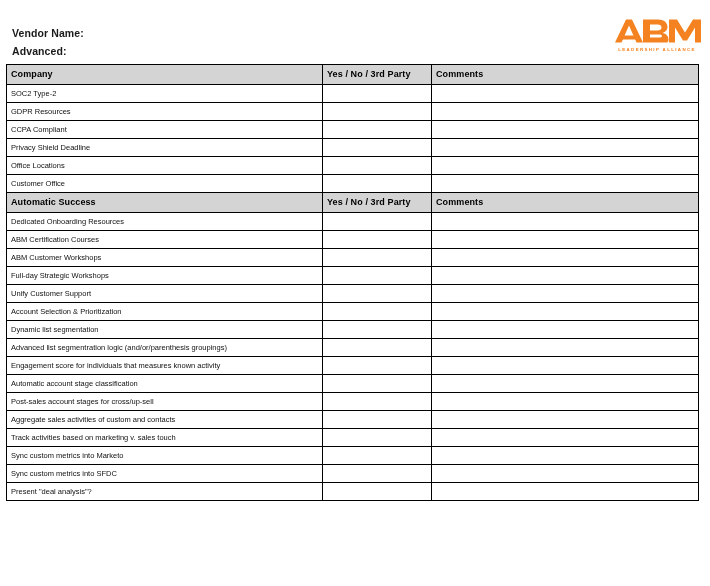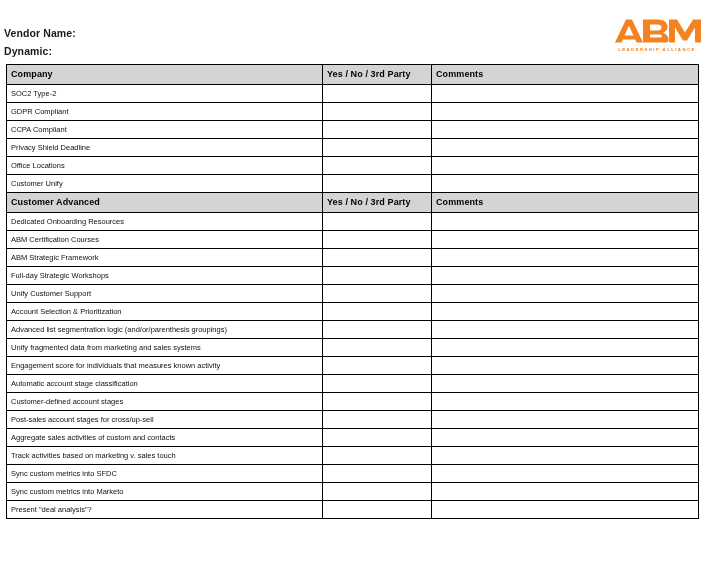--- a/index.html
+++ b/index.html
@@ -19,21 +19,21 @@
 
   
   .doc-header {
     position: absolute;
     left: 0; top: 0;
     width: 710px;
     height: 64px;
   }
   .meta-block {
     position: absolute;
-    left: 4px;
+    left: 12px;
     top: 24px;
   }
   .meta-line {
     font-size: 10.5px;
     font-weight: bold;
     line-height: 18px;
     letter-spacing: 0.1px;
     color: #1a1a1a;
     white-space: nowrap;
   }
@@ -109,21 +109,21 @@
   }
   td.cell-answer, td.cell-comment { background: #ffffff; }
 </style>
 </head>
 <body>
 
 <div class="doc-header">
 
   <div class="meta-block">
     <div class="meta-line">Vendor Name:</div>
-    <div class="meta-line">Dynamic:</div>
+    <div class="meta-line">Advanced:</div>
   </div>
 
   <div class="logo">
     <svg class="logo-mark" viewBox="0 0 180 58" aria-hidden="true">
       <g fill="#F58220">
 
         <path d="M6 52 L28 6 L40 6 L62 52 L49 52 L34 18 L19 52 Z"></path>
         <path d="M22 38 L46 38 L49 46 L19 46 Z"></path>
 
         <path d="M62 6 L92 6 C104 6 111 12 111 21 C111 27 107 31 101 33 C108 34 113 39 113 46 C113 49 112 51 110 52 L62 52 Z
@@ -152,63 +152,63 @@
         <td class="answer-head">Yes / No / 3rd Party</td>
         <td class="comment-head">Comments</td>
       </tr>
 
       <tr class="item-row">
         <td>SOC2 Type-2</td>
         <td class="cell-answer"></td>
         <td class="cell-comment"></td>
       </tr>
       <tr class="item-row">
-        <td>GDPR Compliant</td>
+        <td>GDPR Resources</td>
         <td class="cell-answer"></td>
         <td class="cell-comment"></td>
       </tr>
       <tr class="item-row">
         <td>CCPA Compliant</td>
         <td class="cell-answer"></td>
         <td class="cell-comment"></td>
       </tr>
       <tr class="item-row">
         <td>Privacy Shield Deadline</td>
         <td class="cell-answer"></td>
         <td class="cell-comment"></td>
       </tr>
       <tr class="item-row">
         <td>Office Locations</td>
         <td class="cell-answer"></td>
         <td class="cell-comment"></td>
       </tr>
       <tr class="item-row">
-        <td>Customer Unify</td>
+        <td>Customer Office</td>
         <td class="cell-answer"></td>
         <td class="cell-comment"></td>
       </tr>
 
       <tr class="section-row">
-        <td>Customer Advanced</td>
+        <td>Automatic Success</td>
         <td class="answer-head">Yes / No / 3rd Party</td>
         <td class="comment-head">Comments</td>
       </tr>
 
       <tr class="item-row">
         <td>Dedicated Onboarding Resources</td>
         <td class="cell-answer"></td>
         <td class="cell-comment"></td>
       </tr>
       <tr class="item-row">
         <td>ABM Certification Courses</td>
         <td class="cell-answer"></td>
         <td class="cell-comment"></td>
       </tr>
       <tr class="item-row">
-        <td>ABM Strategic Framework</td>
+        <td>ABM Customer Workshops</td>
         <td class="cell-answer"></td>
         <td class="cell-comment"></td>
       </tr>
       <tr class="item-row">
         <td>Full-day Strategic Workshops</td>
         <td class="cell-answer"></td>
         <td class="cell-comment"></td>
       </tr>
       <tr class="item-row">
         <td>Unify Customer Support</td>
@@ -216,66 +216,61 @@
         <td class="cell-comment"></td>
       </tr>
 
 
       <tr class="item-row">
         <td>Account Selection &amp; Prioritization</td>
         <td class="cell-answer"></td>
         <td class="cell-comment"></td>
       </tr>
       <tr class="item-row">
+        <td>Dynamic list segmentation</td>
+        <td class="cell-answer"></td>
+        <td class="cell-comment"></td>
+      </tr>
+      <tr class="item-row">
         <td>Advanced list segmentration logic (and/or/parenthesis groupings)</td>
         <td class="cell-answer"></td>
         <td class="cell-comment"></td>
       </tr>
       <tr class="item-row">
-        <td>Unify fragmented data from marketing and sales systems</td>
-        <td class="cell-answer"></td>
-        <td class="cell-comment"></td>
-      </tr>
-      <tr class="item-row">
         <td>Engagement score for individuals that measures known activity</td>
         <td class="cell-answer"></td>
         <td class="cell-comment"></td>
       </tr>
       <tr class="item-row">
         <td>Automatic account stage classification</td>
         <td class="cell-answer"></td>
         <td class="cell-comment"></td>
       </tr>
       <tr class="item-row">
-        <td>Customer-defined account stages</td>
-        <td class="cell-answer"></td>
-        <td class="cell-comment"></td>
-      </tr>
-      <tr class="item-row">
         <td>Post-sales account stages for cross/up-sell</td>
         <td class="cell-answer"></td>
         <td class="cell-comment"></td>
       </tr>
       <tr class="item-row">
         <td>Aggregate sales activities of custom and contacts</td>
         <td class="cell-answer"></td>
         <td class="cell-comment"></td>
       </tr>
       <tr class="item-row">
         <td>Track activities based on marketing v. sales touch</td>
         <td class="cell-answer"></td>
         <td class="cell-comment"></td>
       </tr>
       <tr class="item-row">
+        <td>Sync custom metrics into Marketo</td>
+        <td class="cell-answer"></td>
+        <td class="cell-comment"></td>
+      </tr>
+      <tr class="item-row">
         <td>Sync custom metrics into SFDC</td>
-        <td class="cell-answer"></td>
-        <td class="cell-comment"></td>
-      </tr>
-      <tr class="item-row">
-        <td>Sync custom metrics into Marketo</td>
         <td class="cell-answer"></td>
         <td class="cell-comment"></td>
       </tr>
       <tr class="item-row">
         <td>Present "deal analysis"?</td>
         <td class="cell-answer"></td>
         <td class="cell-comment"></td>
       </tr>
 
     </tbody>

